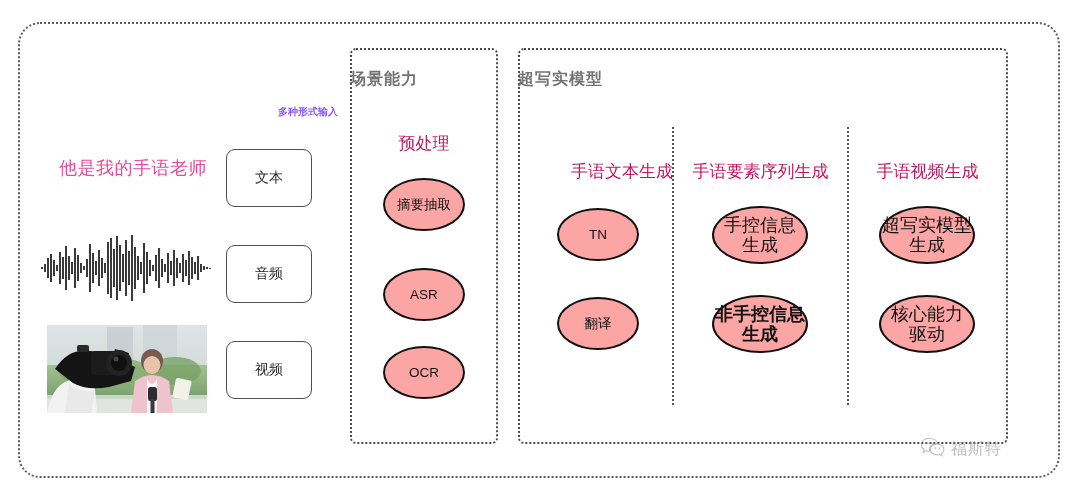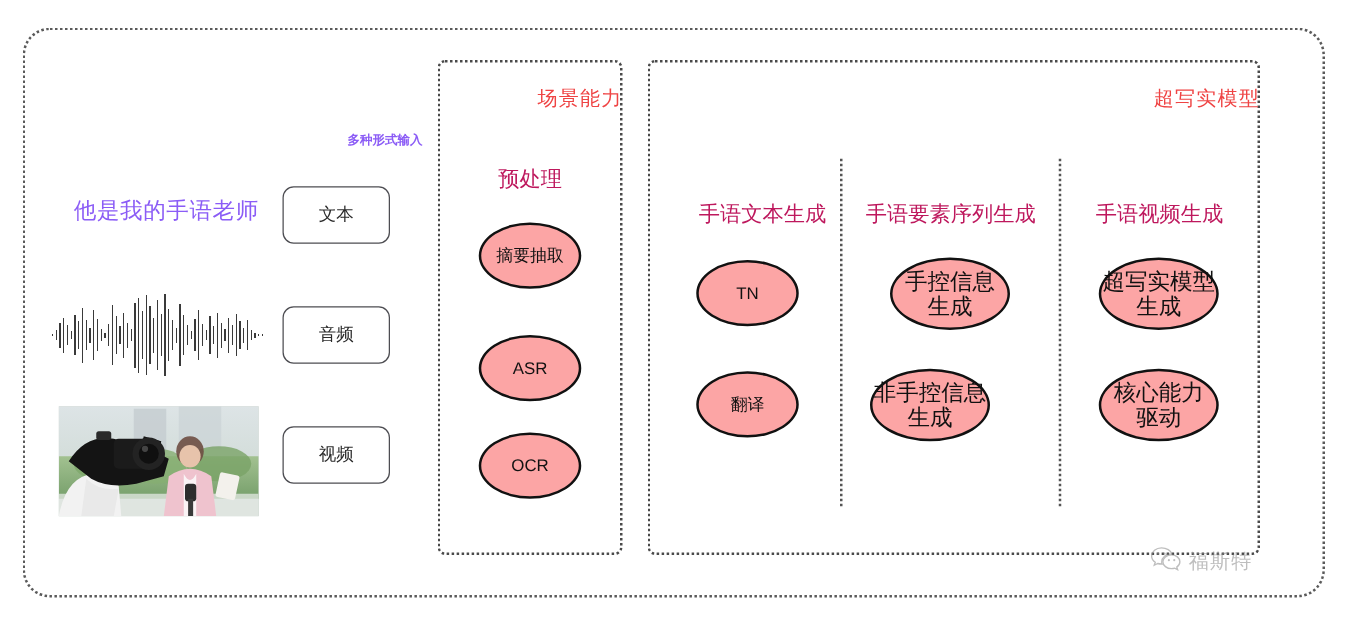--- a/index.html
+++ b/index.html
@@ -20,39 +20,39 @@
 
   
   .group-box{
     border:2px dotted #4a4a4a;border-radius:6px;box-sizing:border-box;
     background:transparent;
   }
   #scene-box{left:350px;top:48px;width:148px;height:396px;}
   #core-box{left:518px;top:48px;width:490px;height:396px;}
 
   .group-title{
-    font-weight:normal;font-size:16px;color:#ef4444;text-align:right;
+    font-weight:bold;font-size:16px;color:#737373;text-align:left;
     letter-spacing:1px;
   }
   #scene-title{left:350px;top:69px;width:148px;}
   #core-title{left:518px;top:69px;width:490px;}
 
   
   .v-divider{
     width:0;border-left:2px dotted #555;height:278px;top:127px;
   }
   #divider-1{left:672px;}
   #divider-2{left:847px;}
 
   
   .col-label{
     font-size:17px;color:#be185d;text-align:center;white-space:nowrap;
   }
   #pre-label{left:350px;top:132px;width:148px;}
-  #sub-label-0{left:540px;top:160px;width:140px;text-align:center;}
+  #sub-label-0{left:552px;top:160px;width:140px;text-align:center;}
   #sub-label-1{left:678px;top:160px;width:165px;}
   #sub-label-2{left:855px;top:160px;width:145px;}
 
   
   .ellipse{
     border:2.2px solid #111;border-radius:50%;
     display:flex;align-items:center;justify-content:center;
     text-align:center;line-height:1.12;
     font-size:13px;color:#111;background:#fca5a5;
     box-sizing:border-box;
@@ -63,39 +63,39 @@
   
   #node-scene-0{left:383px;top:178px;}
   #node-scene-1{left:383px;top:268px;}
   #node-scene-2{left:383px;top:346px;}
 
   
   #node-core-0-0{left:557px;top:208px;}
   #node-core-0-1{left:557px;top:297px;}
   
   #node-core-1-0{left:712px;top:206px;}
-  #node-core-1-1{left:696px;top:295px;}
+  #node-core-1-1{left:712px;top:295px;font-weight:bold;}
   
   #node-core-2-0{left:879px;top:206px;}
   #node-core-2-1{left:879px;top:295px;}
 
   
   #input-title{
     left:213px;top:105px;width:125px;text-align:right;
     font-size:10px;font-weight:bold;color:#8b5cf6;white-space:nowrap;
   }
   #sentence-text{
     left:44px;top:156px;width:178px;text-align:center;
-    font-size:18px;color:#8b5cf6;letter-spacing:0.5px;white-space:nowrap;
+    font-size:18px;color:#ec4899;letter-spacing:0.5px;white-space:nowrap;
   }
   .input-btn{
     border:1.6px solid #4d4d52;border-radius:9px;background:#fff;
     display:flex;align-items:center;justify-content:center;
     font-size:14px;color:#2a2a2a;box-sizing:border-box;
-    width:86px;height:46px;
+    width:86px;height:58px;
   }
   #input-btn-0{left:226px;top:149px;}
   #input-btn-1{left:226px;top:245px;}
   #input-btn-2{left:226px;top:341px;}
 
   
   #waveform{left:40px;top:232px;width:172px;height:72px;}
 
   
   #photo{

